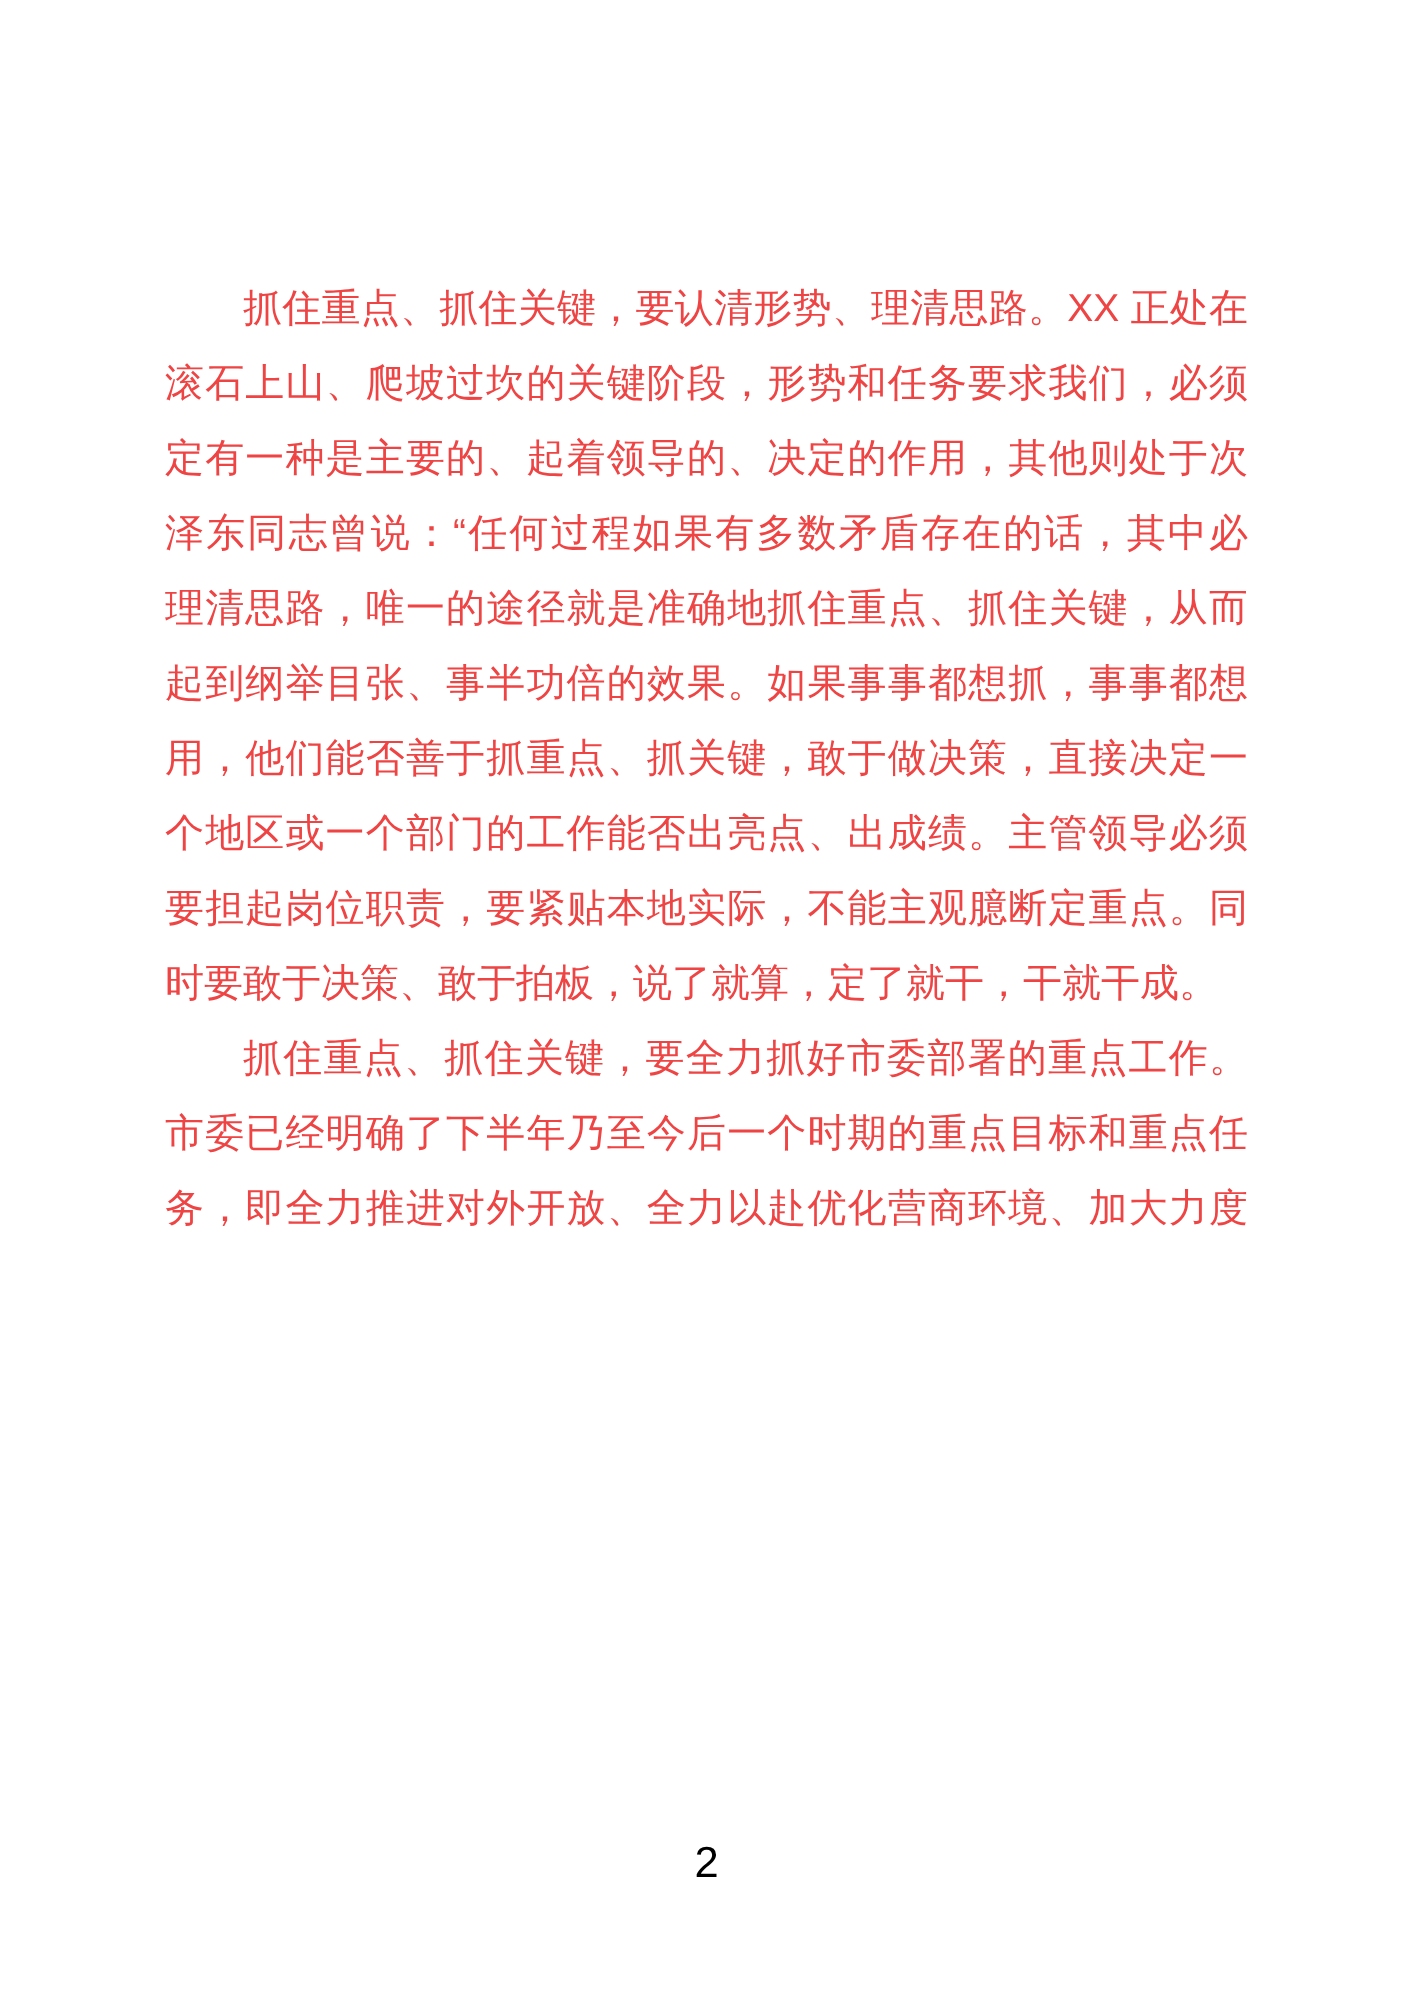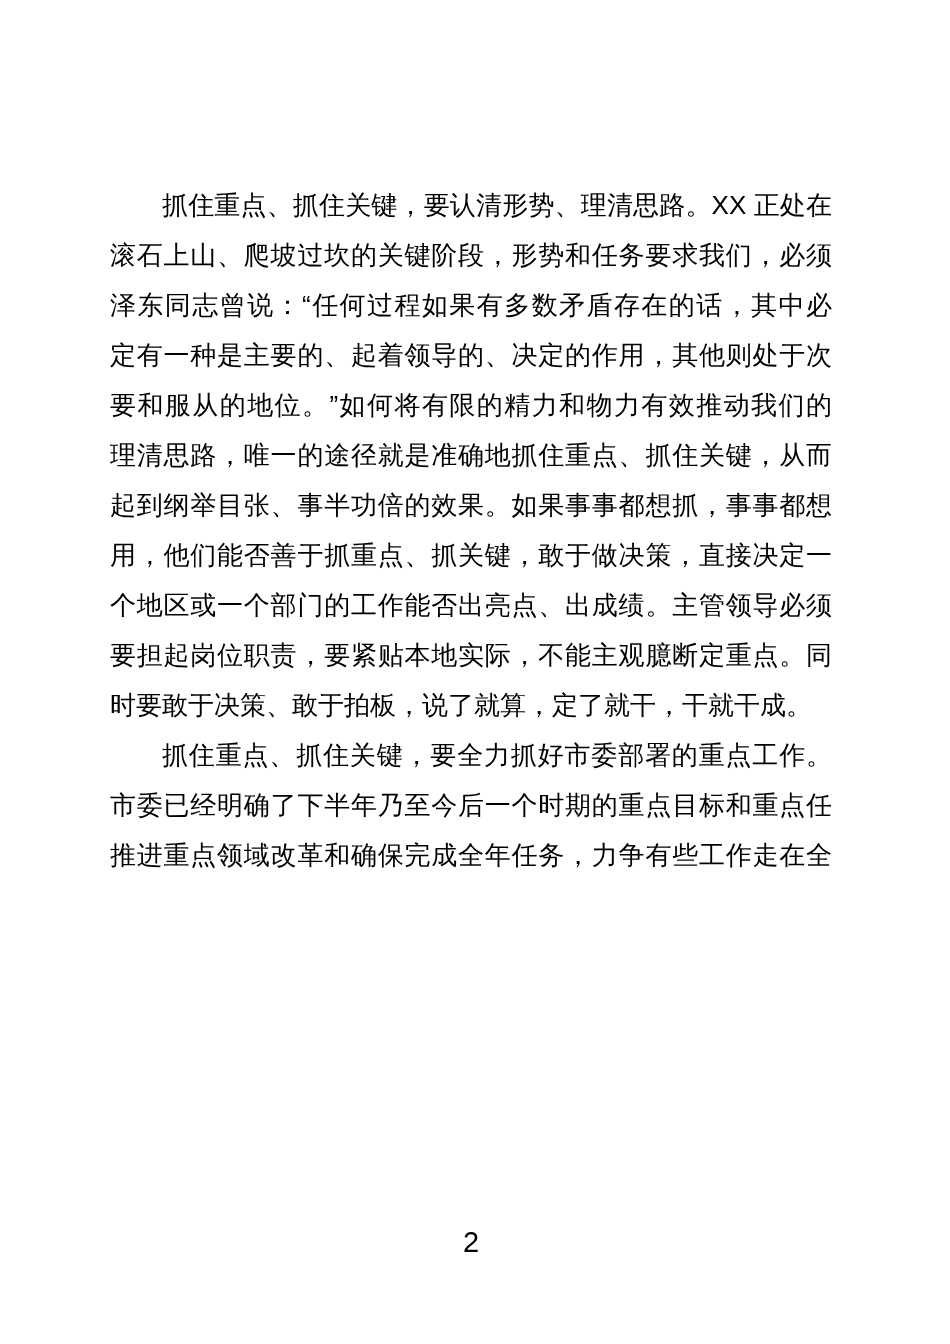--- a/index.html
+++ b/index.html
@@ -12,21 +12,21 @@
     width: 950px;
     height: 1344px;
     background: #ffffff;
     overflow: hidden;
   }
   .text-block {
     position: absolute;
     left: 110px;
     top: 180px;
     width: 722px;
-    color: #000000;
+    color: #ef4444;
     font-size: 26px;
     line-height: 50px;
   }
   .para { margin: 0; }
   .line {
     text-align: justify;
     text-align-last: justify;
     text-justify: inter-character;
     height: 50px;
     overflow: hidden;
@@ -49,36 +49,35 @@
 </style>
 </head>
 <body>
 
 <div class="page">
   <div class="text-block">
 
     <div class="para">
       <div class="line indent">抓住重点、抓住关键，要认清形势、理清思路。XX 正处在</div>
       <div class="line">滚石上山、爬坡过坎的关键阶段，形势和任务要求我们，必须</div>
+      <div class="line">定有一种是主要的、起着领导的、决定的作用，其他则处于次</div>
       <div class="line">泽东同志曾说：“任何过程如果有多数矛盾存在的话，其中必</div>
-      <div class="line">定有一种是主要的、起着领导的、决定的作用，其他则处于次</div>
-      <div class="line">要和服从的地位。”如何将有限的精力和物力有效推动我们的</div>
       <div class="line">理清思路，唯一的途径就是准确地抓住重点、抓住关键，从而</div>
       <div class="line">起到纲举目张、事半功倍的效果。如果事事都想抓，事事都想</div>
     </div>
 
     <div class="para">
       <div class="line">用，他们能否善于抓重点、抓关键，敢于做决策，直接决定一</div>
       <div class="line">个地区或一个部门的工作能否出亮点、出成绩。主管领导必须</div>
       <div class="line">要担起岗位职责，要紧贴本地实际，不能主观臆断定重点。同</div>
       <div class="line para-end">时要敢于决策、敢于拍板，说了就算，定了就干，干就干成。</div>
     </div>
 
     <div class="para">
       <div class="line indent">抓住重点、抓住关键，要全力抓好市委部署的重点工作。</div>
       <div class="line">市委已经明确了下半年乃至今后一个时期的重点目标和重点任</div>
-      <div class="line">推进重点领域改革和确保完成全年任务，力争有些工作走在全</div>
+      <div class="line">务，即全力推进对外开放、全力以赴优化营商环境、加大力度</div>
     </div>
 
   </div>
 
   <div class="page-num">2</div>
 </div>
 
 </body></html>

